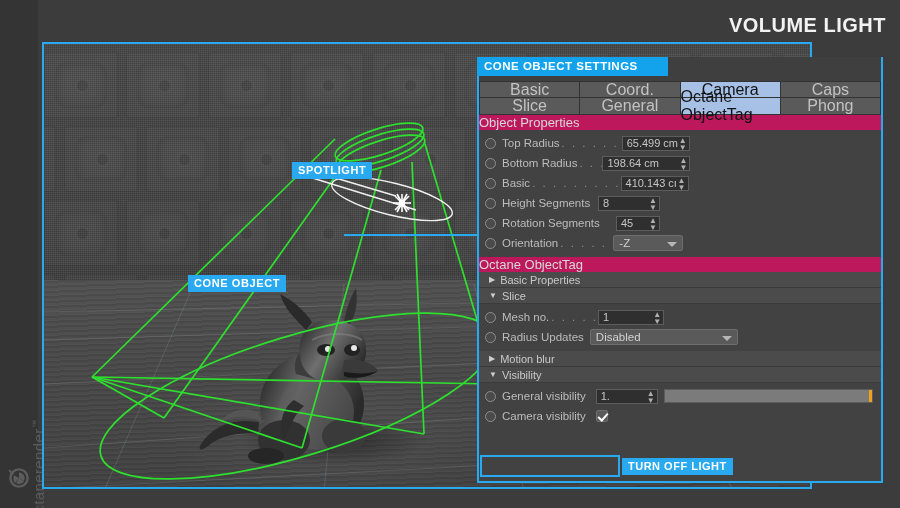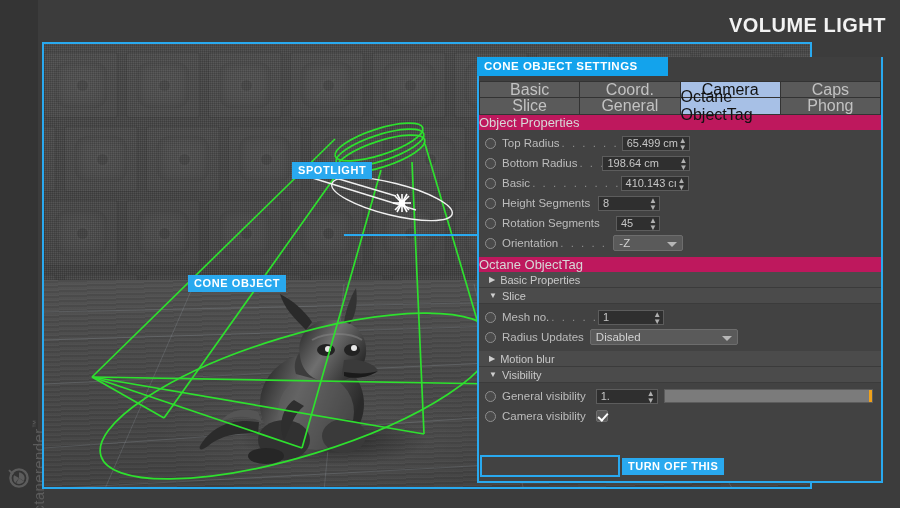--- a/index.html
+++ b/index.html
@@ -785,15 +785,15 @@
         <div style="width:10px"></div>
         <div class="checkbox checked"></div>
         <div style="flex:1 1 auto"></div>
       </div>
     </div>
   </div>
 
   <div id="panel-banner">CONE OBJECT SETTINGS</div>
 
   <div id="highlight-box"></div>
-  <div id="turnoff">TURN OFF THIS</div>
+  <div id="turnoff">TURN OFF LIGHT</div>
 
 </div>
 
 </body></html>

